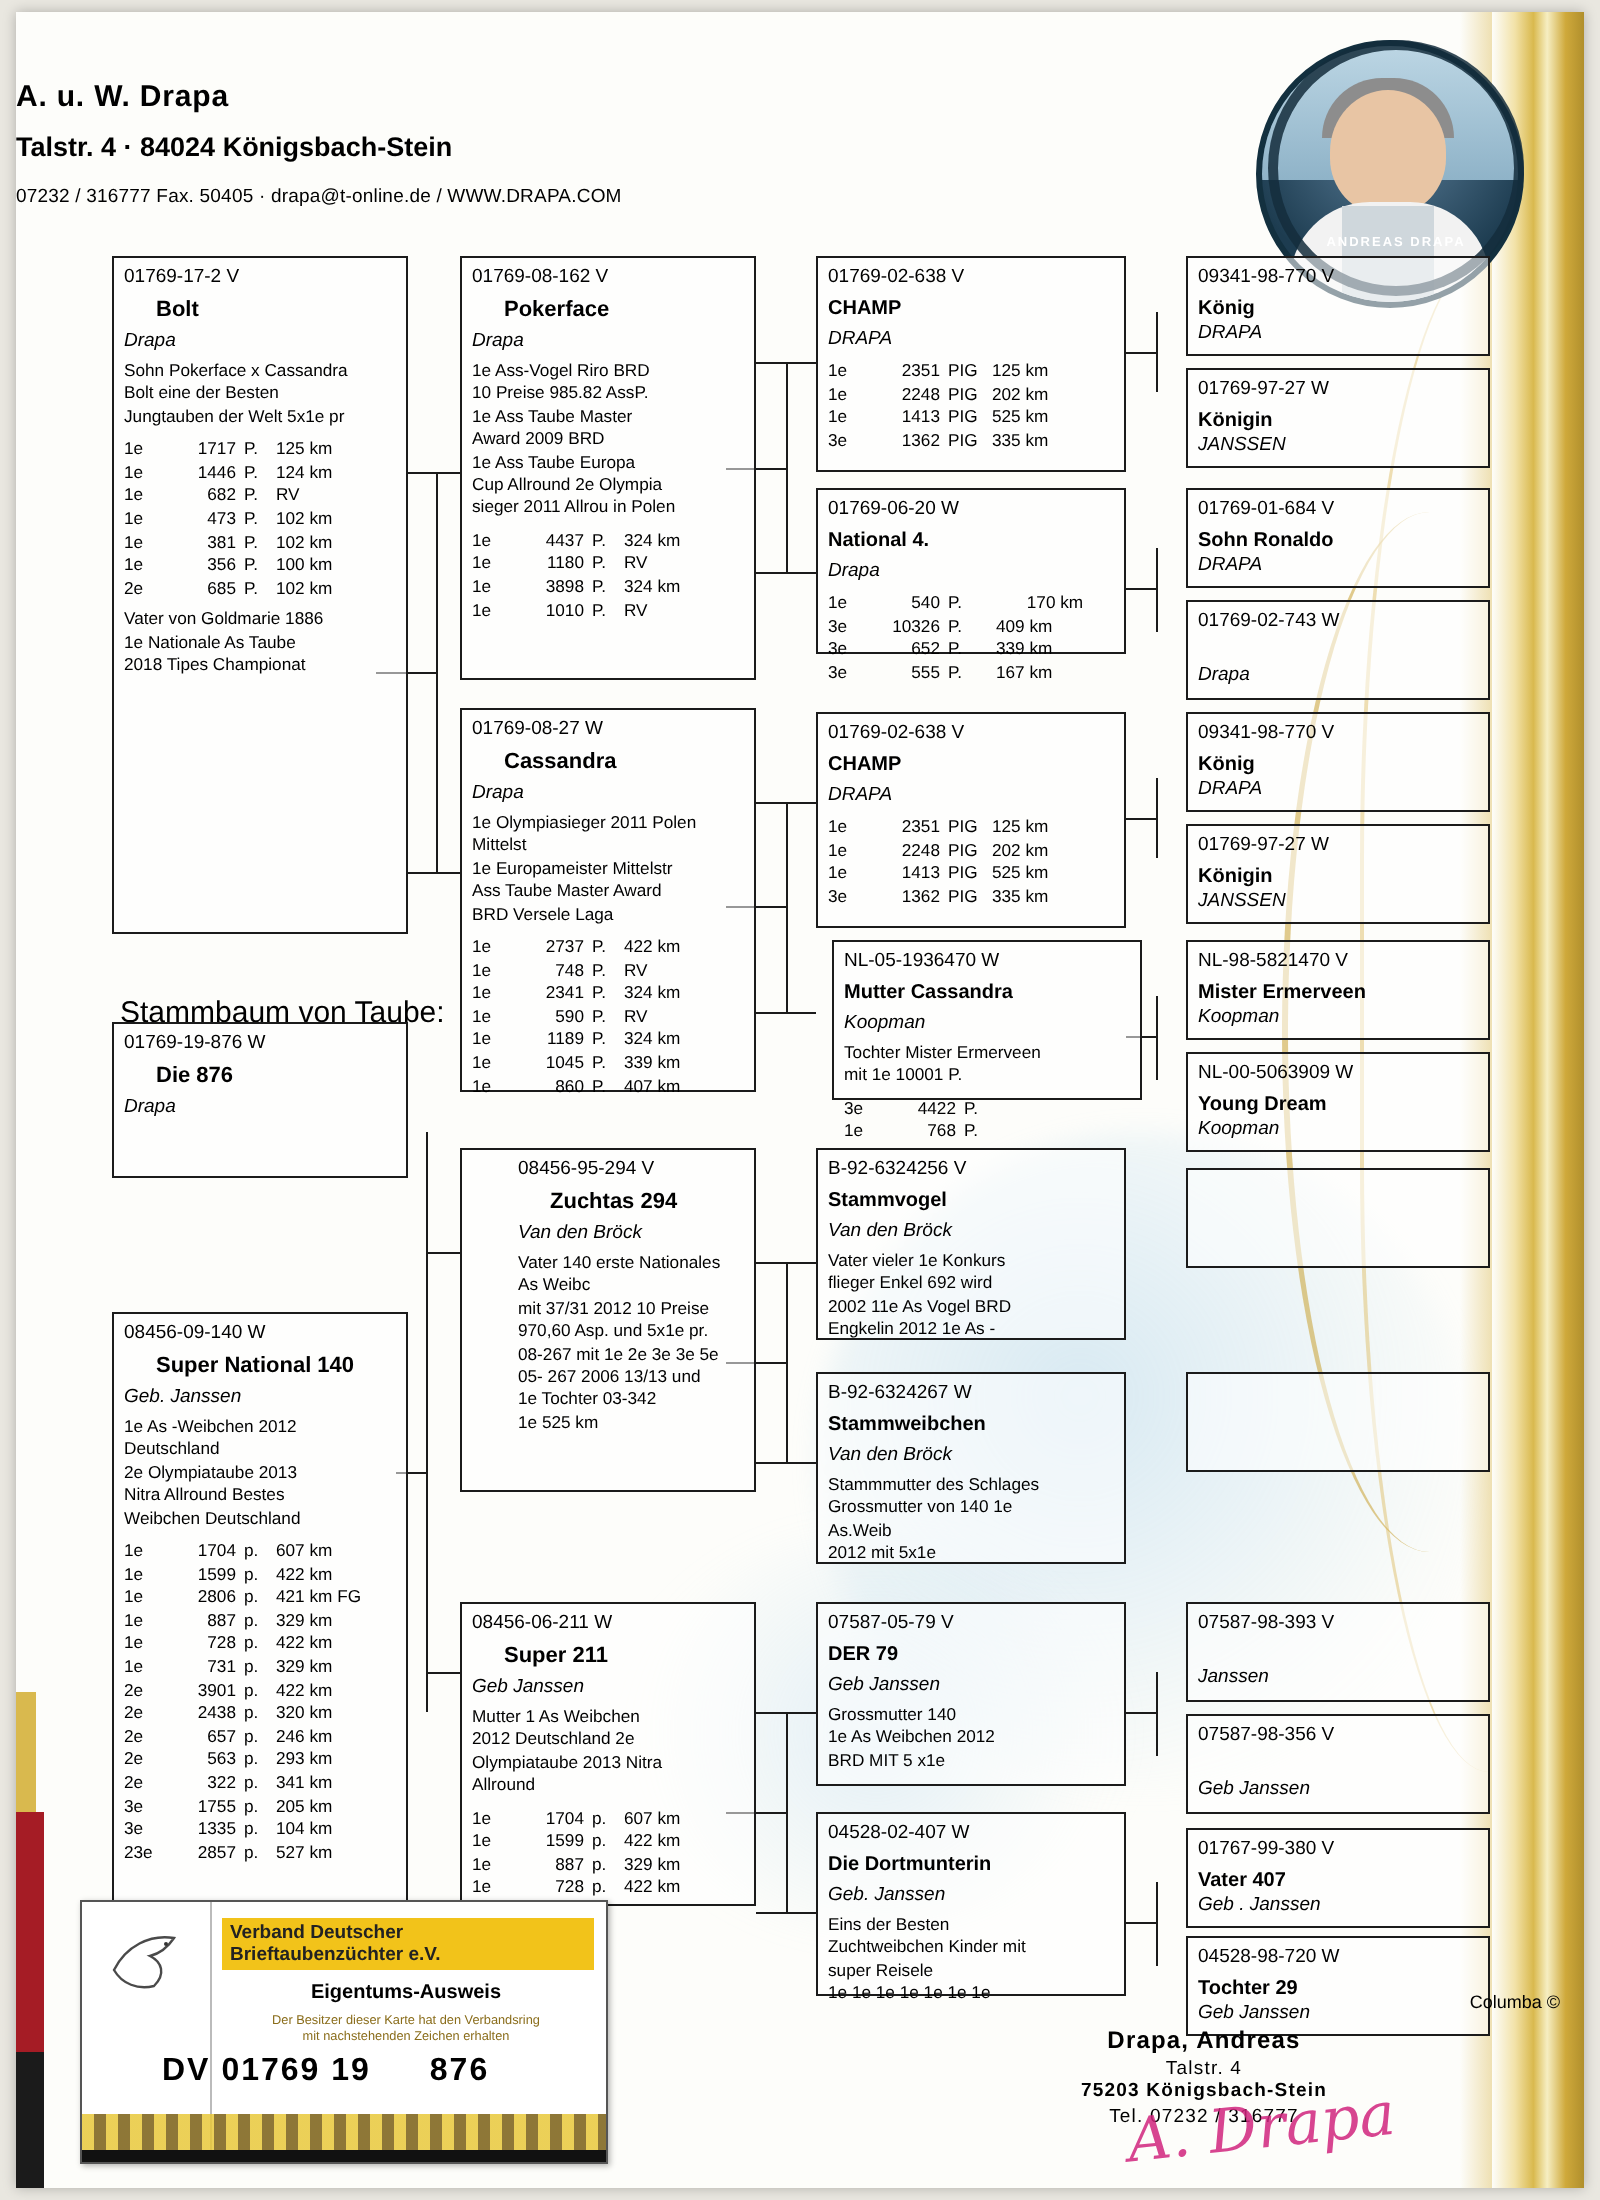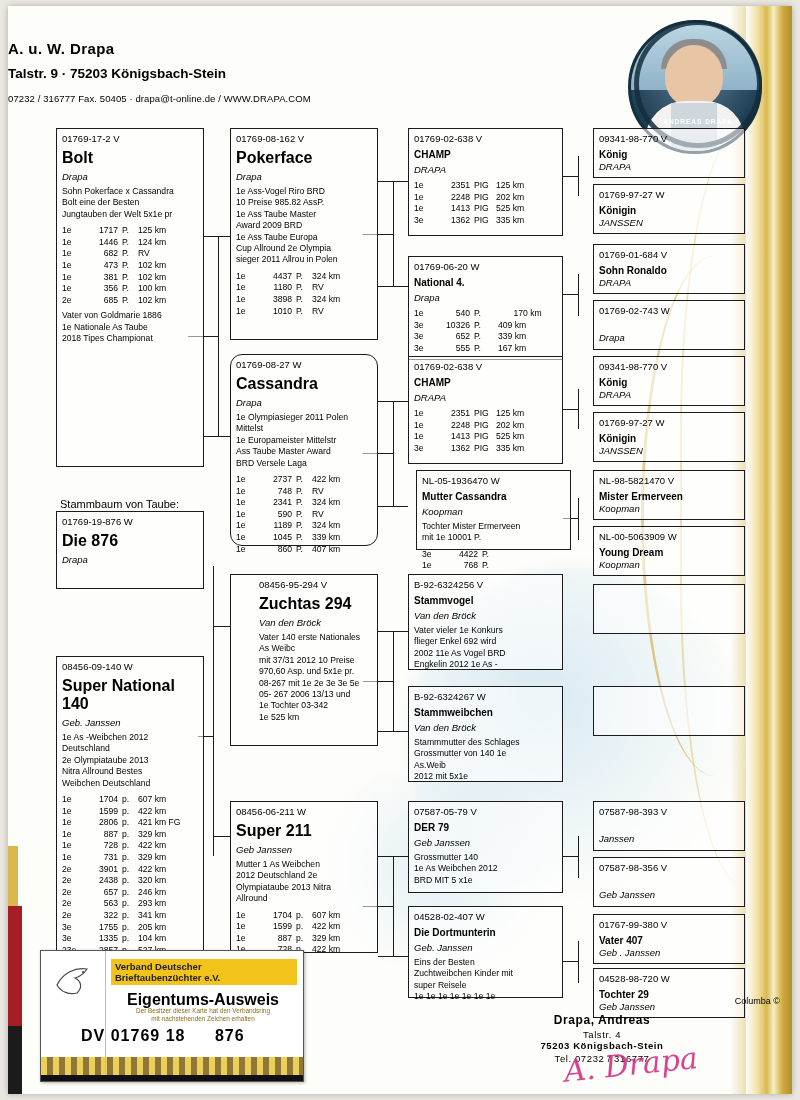--- a/index.html
+++ b/index.html
@@ -59,47 +59,47 @@
   .badge .shirt{position:absolute;left:40px;top:80px;width:46px;height:58px;background:#cfd7dc;}
   .badge-ring{position:absolute;right:30px;top:14px;width:128px;height:128px;border-radius:50%;
     box-shadow:inset 0 0 0 5px rgba(20,45,60,.85);}
   .badge-txt{position:absolute;right:44px;top:112px;width:100px;text-align:center;
     font-size:6.5px;color:#fff;letter-spacing:1px;font-weight:bold;}
 
   
   .box{position:absolute;border:1px solid #1b1b1b;background:rgba(255,255,255,.55);
     box-sizing:border-box;padding:4px 5px 3px 5px;}
   .ref{font-size:9.5px;}
-  .nm{font-size:16px;font-weight:bold;margin-top:5px;}
+  .nm{font-size:11px;font-weight:bold;margin-top:5px;margin-left:16px;}
   .nm-sm{font-size:10px;font-weight:bold;margin-top:5px;}
   .it{font-style:italic;font-size:9.5px;margin-top:4px;}
   .tx{font-size:8.6px;line-height:11.4px;margin-top:4px;white-space:pre-line;}
   .res{font-size:8.6px;line-height:11.6px;margin-top:5px;}
   .res div{display:flex;}
   .res .c1{width:16px;}
   .res .c2{width:40px;text-align:right;padding-right:4px;}
   .res .c3{width:16px;}
   .res .c4{flex:1;}
 
   
   .ln{position:absolute;background:#1b1b1b;}
   .lnh{height:1px;}
   .lnv{width:1px;}
 
-  .stam{position:absolute;font-size:11px;text-align:center;}
+  .stam{position:absolute;font-size:15px;text-align:center;}
 
   
   .card{position:absolute;left:40px;top:950px;width:262px;height:130px;background:#fff;
     border:1px solid #555;box-shadow:1px 1px 3px rgba(0,0,0,.3);overflow:hidden;}
   .card .lft{position:absolute;left:0;top:0;width:64px;height:100%;background:#fff;
     border-right:1px solid #bbb;}
   .dove{position:absolute;left:12px;top:12px;width:40px;height:34px;}
   .card .vd{position:absolute;left:70px;top:8px;width:186px;height:26px;background:#f2c31a;
     font-size:9.5px;font-weight:bold;color:#222;padding:2px 4px;box-sizing:border-box;line-height:11px;}
-  .card .ea{position:absolute;left:66px;top:40px;width:192px;text-align:center;font-size:16px;font-weight:bold;}
+  .card .ea{position:absolute;left:66px;top:40px;width:192px;text-align:center;font-size:10px;font-weight:bold;}
   .card .sub{position:absolute;left:66px;top:56px;width:192px;text-align:center;font-size:6.4px;color:#8a6d1b;line-height:8px;}
   .card .num{position:absolute;left:40px;top:76px;width:215px;font-size:16px;font-weight:bold;letter-spacing:1px;}
   .card .strip{position:absolute;left:0;bottom:6px;width:100%;height:18px;
     background:repeating-linear-gradient(90deg,#e8c83a 0 6px,#7a5f14 6px 12px);opacity:.85;}
   .card .strip2{position:absolute;left:0;bottom:0;width:100%;height:6px;background:#111;}
 
   
   .sig{position:absolute;right:60px;bottom:30px;width:260px;text-align:center;}
   .sig .n{font-size:12px;font-weight:bold;letter-spacing:.6px;}
   .sig .a{font-size:9.5px;letter-spacing:.6px;margin-top:2px;}
@@ -115,21 +115,21 @@
 <div class="sheet">
   <div class="wm1"></div>
   <div class="wm2"></div>
   <div class="gold"></div>
   <div class="gold-inner"></div>
   <div class="gold-swirl"></div>
   <div class="gold-swirl2"></div>
 
   <div class="hdr">
     <div class="l1">A. u. W. Drapa</div>
-    <div class="l2">Talstr. 9  ·  75203 Königsbach-Stein</div>
+    <div class="l2">Talstr. 4  ·  84024 Königsbach-Stein</div>
     <div class="l3">07232 / 316777 Fax. 50405  ·  drapa@t-online.de / WWW.DRAPA.COM</div>
   </div>
 
   <div class="badge">
     <div class="sky"></div>
     <div class="hair"></div>
     <div class="head"></div>
     <div class="body"></div>
     <div class="shirt"></div>
   </div>
@@ -372,21 +372,21 @@
         </div>
       <div>
           <span class="c1">1e</span>
           <span class="c2">1010</span>
           <span class="c3">P.</span>
           <span class="c4">RV</span>
         </div>
     </div>
   </div>
 
-  <div class="box" style="left:222px;top:348px;width:148px;height:192px;border-radius:12px;">
+  <div class="box" style="left:222px;top:348px;width:148px;height:192px;">
     <div class="ref">01769-08-27 W</div>
     <div class="nm">Cassandra</div>
     <div class="it">Drapa</div>
     <div class="tx">1e Olympiasieger 2011 Polen
 Mittelst
 1e Europameister Mittelstr
 Ass Taube Master Award
 BRD Versele Laga</div>
     <div class="res">
       <div>
@@ -509,21 +509,21 @@
         </div>
       <div>
           <span class="c1">3e</span>
           <span class="c2">1362</span>
           <span class="c3">PIG</span>
           <span class="c4" style="padding-left:6px;">335 km</span>
         </div>
     </div>
   </div>
 
-  <div class="box" style="left:400px;top:250px;width:155px;height:104px;">
+  <div class="box" style="left:400px;top:238px;width:155px;height:83px;">
     <div class="ref">01769-06-20 W</div>
     <div class="nm-sm">National 4.</div>
     <div class="it">Drapa</div>
     <div class="res">
       <div>
           <span class="c1">1e</span>
           <span class="c2">540</span>
           <span class="c3">P.</span>
           <span class="c4" style="padding-left:8px;text-align:center;">170 km</span>
         </div>
@@ -729,18 +729,18 @@
   <div class="vd">
     <div>Verband Deutscher</div>
     <div>Brieftaubenzüchter e.V.</div>
   </div>
   <div class="ea">Eigentums-Ausweis</div>
   <div class="sub" style="white-space:pre-line;">Der Besitzer dieser Karte hat den Verbandsring
 mit nachstehenden Zeichen erhalten</div>
   <div class="num">
     <span>DV</span>
     <span>01769</span>
-    <span>18</span>
+    <span>19</span>
     <span style="margin-left:24px;">876</span>
   </div>
   <div class="strip"></div>
   <div class="strip2"></div>
 </div>
 
 </body></html>

